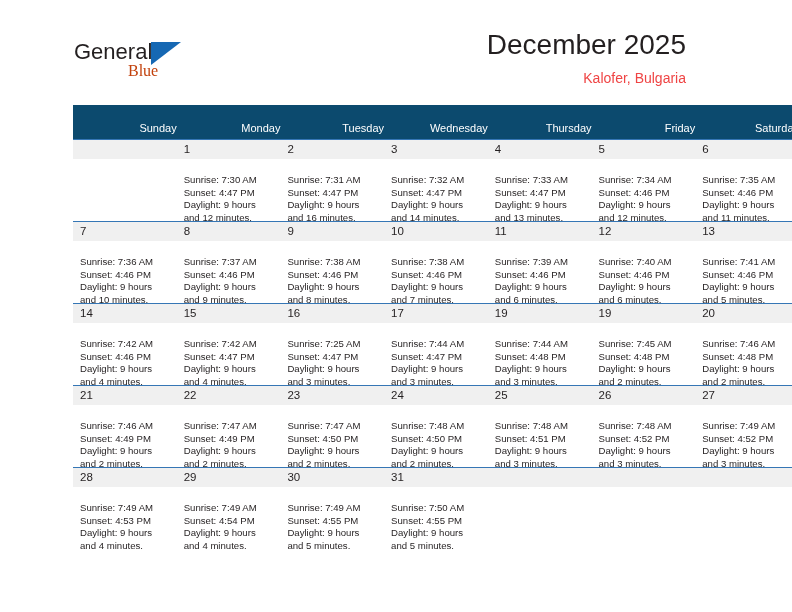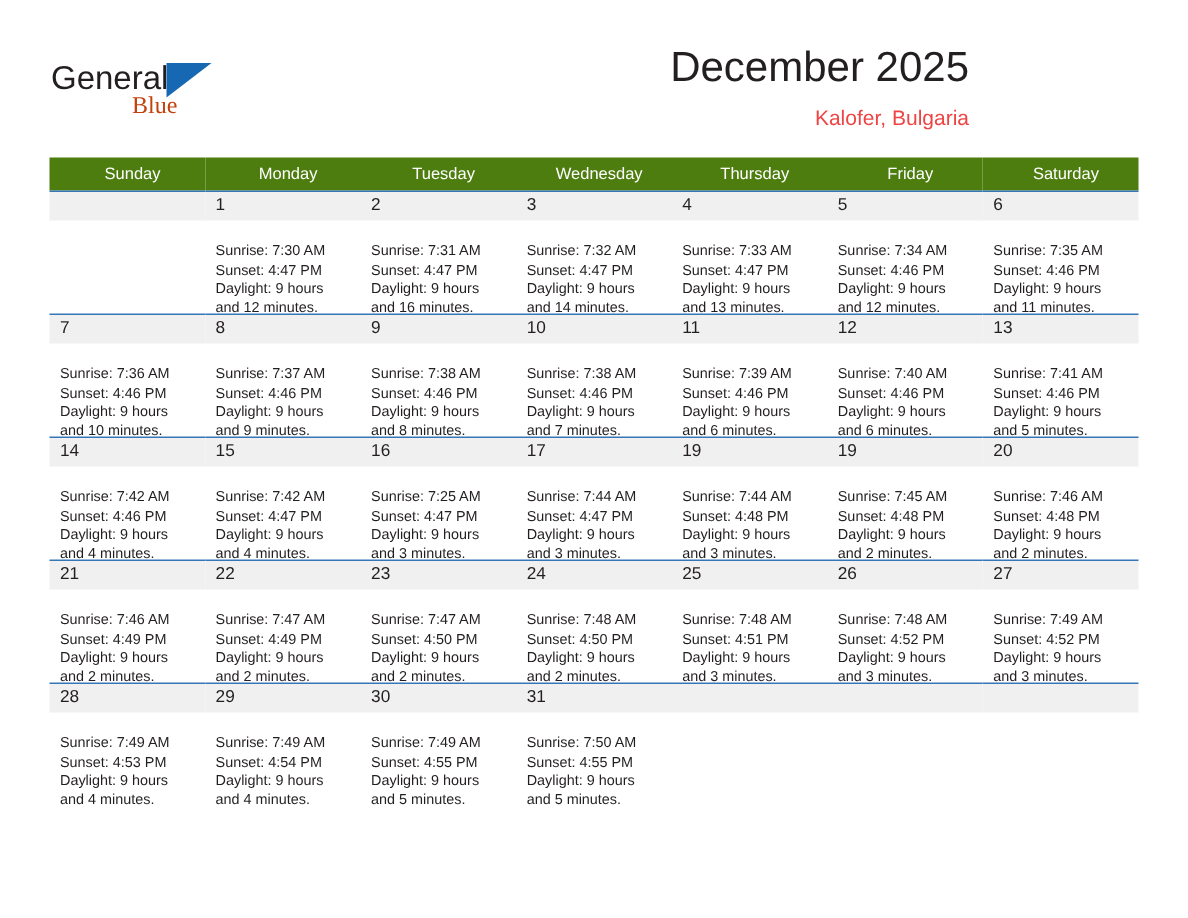--- a/index.html
+++ b/index.html
@@ -12,20 +12,21 @@
     height: 612px;
     font-family: "Liberation Sans", sans-serif;
     color: #000000;
     overflow: hidden;
   }
   .page {
     position: relative;
     width: 680px;
     height: 612px;
     box-sizing: border-box;
+    margin-left: 40px;
   }
 
   
   .header {
     position: absolute;
     left: 34px;
     top: 28px;
     right: 34px;
     height: 70px;
   }
@@ -91,26 +92,26 @@
   
   .calendar {
     position: absolute;
     left: 33px;
     top: 105px;
     width: 726px;
     border-collapse: collapse;
     table-layout: fixed;
   }
   .calendar th {
-    background: #4d7c0f;
+    background: #0c4a6e;
     color: #ffffff;
     font-weight: normal;
     font-size: 11px;
-    text-align: center;
-    padding: 4px 0 4px 7px;
+    text-align: right;
+    padding: 16px 0 4px 7px;
     height: 14px;
     border: none;
   }
   .calendar td {
     vertical-align: top;
     padding: 0;
     border: none;
     width: 103.71px;
     height: 82px;
   }

